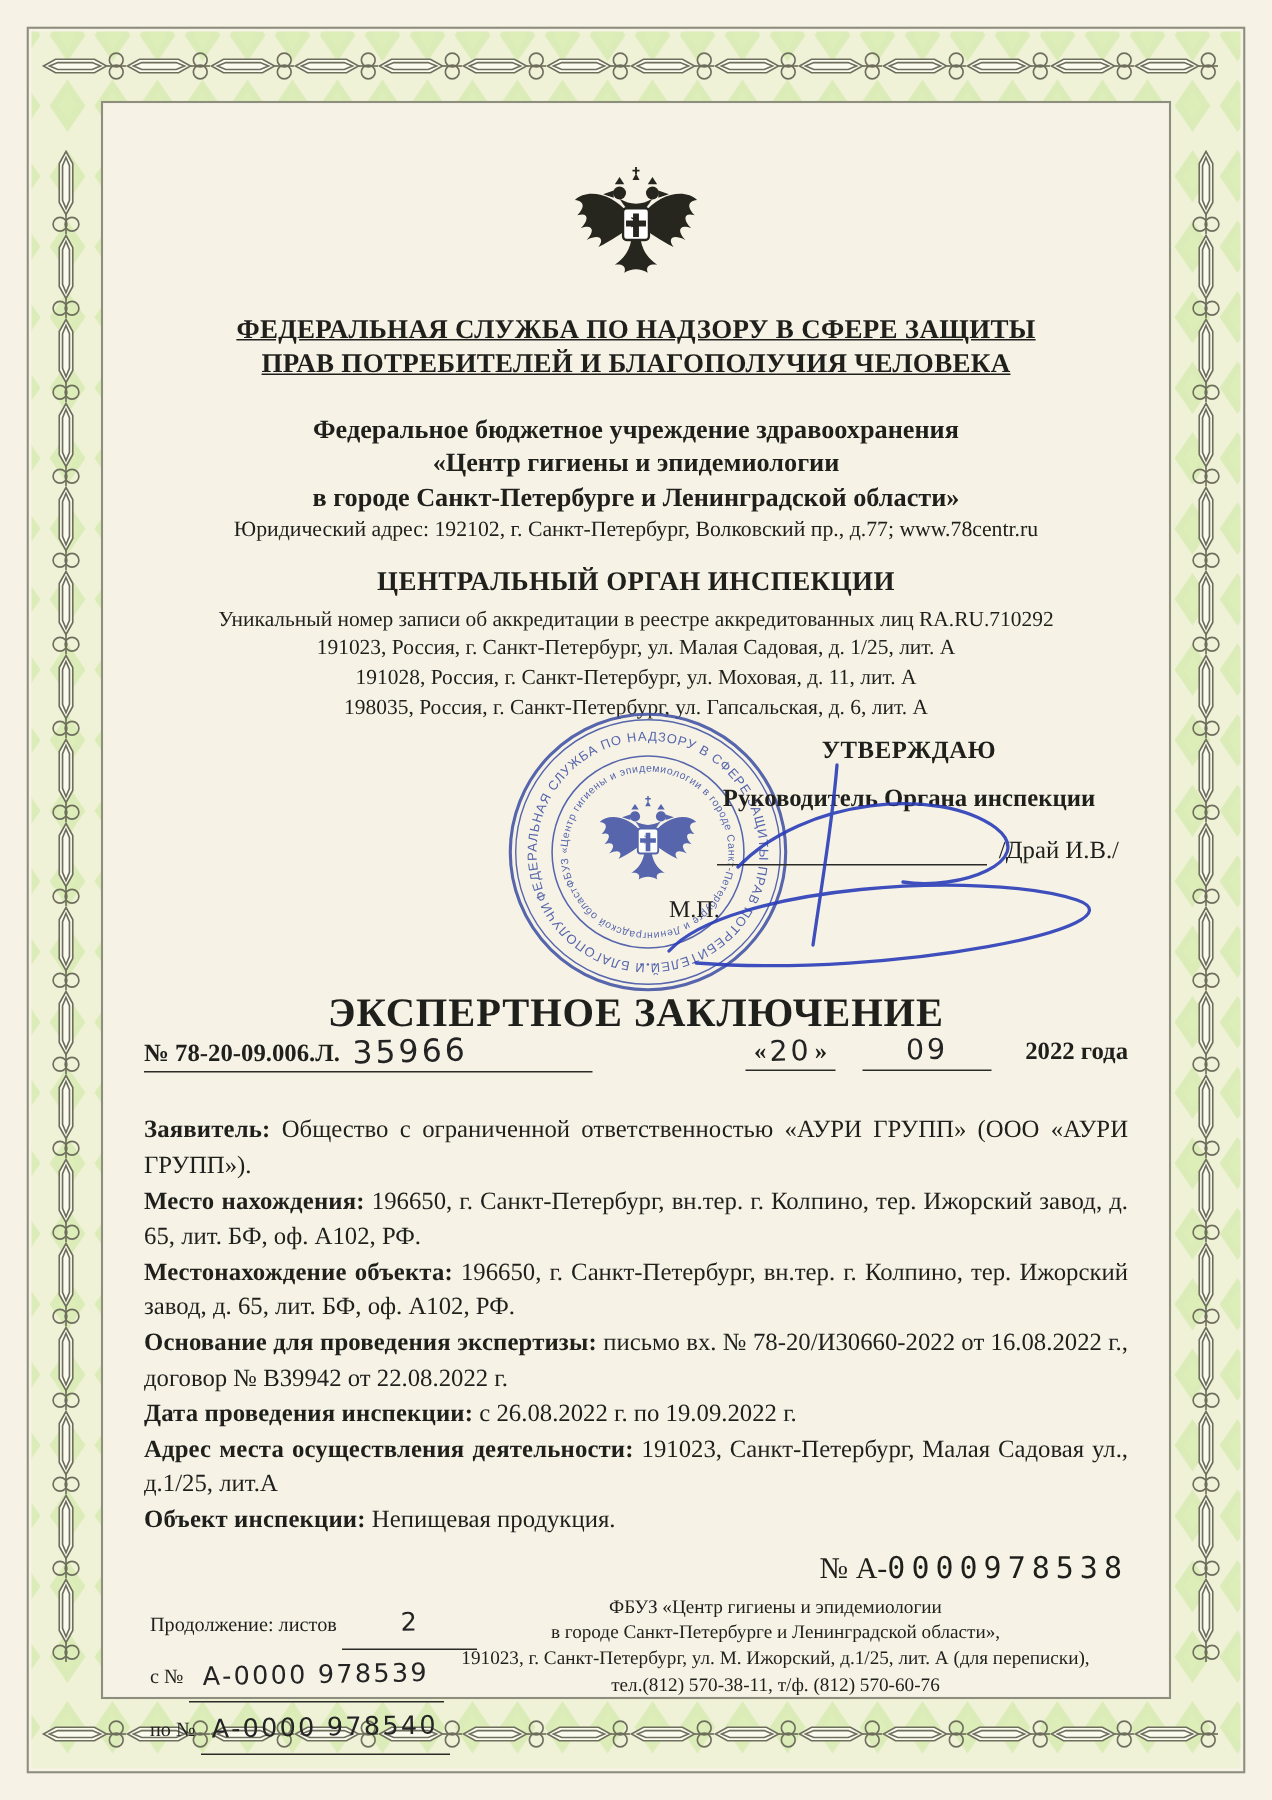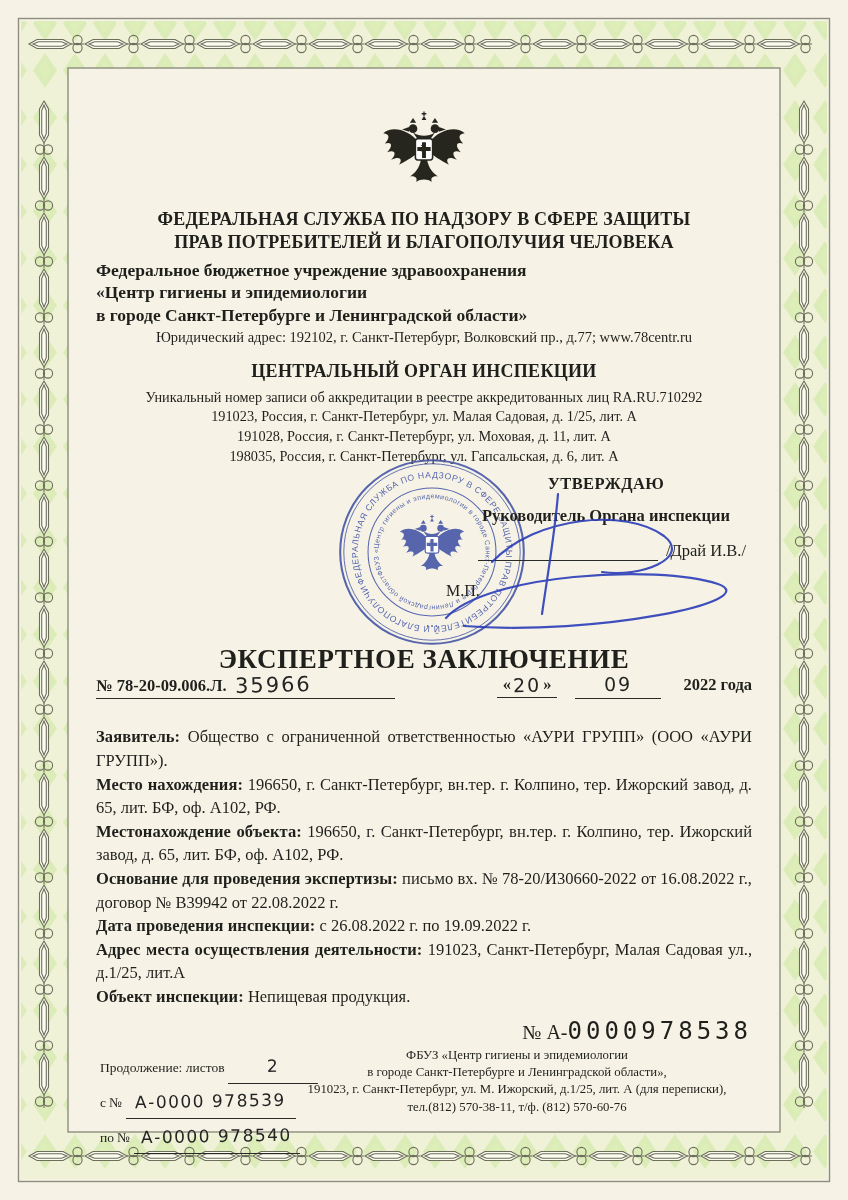--- a/index.html
+++ b/index.html
@@ -10,22 +10,22 @@
     color:#1f1f1c;
   }
   .sheet{position:absolute;inset:0;}
   #border-svg{position:absolute;inset:0;width:848px;height:1200px;}
   .content{
     position:absolute;left:70px;right:70px;top:70px;bottom:68px;
     padding:0 26px;
   }
   
   .emblem{display:block;margin:38px auto 0;width:94px;height:82px;color:#26261f;}
-  .agency{margin-top:18px;text-align:center;font-weight:bold;font-size:18px;line-height:1.3;letter-spacing:.2px;}
-  .orgname{margin-top:4px;text-align:left;font-weight:bold;font-size:17.5px;line-height:1.28;}
+  .agency{margin-top:18px;text-align:center;font-weight:bold;font-size:18px;line-height:1.3;letter-spacing:.2px;text-decoration:underline;}
+  .orgname{margin-top:20px;text-align:center;font-weight:bold;font-size:17.5px;line-height:1.28;}
   .legal{margin-top:3px;text-align:center;font-size:14.5px;}
   .coi-title{margin-top:15px;text-align:center;font-weight:bold;font-size:18px;letter-spacing:.3px;}
   .accred{margin-top:6px;text-align:center;font-size:14.3px;line-height:1.35;}
   .addr{text-align:center;font-size:14.3px;line-height:1.38;}
   
   .approval{position:relative;height:172px;margin-top:0;}
   .ap-title{position:absolute;left:360px;top:8px;width:300px;text-align:center;font-weight:bold;font-size:16.5px;letter-spacing:.4px;}
   .ap-pos{position:absolute;left:348px;top:40px;width:324px;text-align:center;font-weight:bold;font-size:16.5px;}
   .sig-row{position:absolute;left:382px;top:72px;width:268px;display:flex;align-items:flex-end;font-size:16.5px;}
   .sig-line{flex:1;border-bottom:1.4px solid #2a2a26;height:22px;}
@@ -47,21 +47,21 @@
   
   .fields{margin-top:26px;font-size:16.5px;line-height:1.43;}
   .fields p{margin:0;text-align:justify;text-align-last:left;}
   .fields b{letter-spacing:.1px;}
   
   .footer{position:relative;margin-top:10px;height:130px;}
   .cont-block{position:absolute;left:4px;top:30px;font-size:13.5px;width:260px;line-height:2.0;}
   .cont-block .u{border-bottom:1px solid #2a2a26;display:inline-block;text-align:center;}
   .hw-sm{font-size:17px;letter-spacing:1.5px;transform:rotate(-1deg);}
   .formnum{position:absolute;right:0;top:-2px;font-size:20px;white-space:nowrap;}
-  .formnum .digits{font-family:"DejaVu Sans Mono",monospace;font-size:24px;letter-spacing:4px;}
+  .formnum .digits{font-family:"DejaVu Sans Mono",monospace;font-size:20px;letter-spacing:4px;}
   .org-lines{position:absolute;right:0;top:28px;width:470px;text-align:center;font-size:12.8px;line-height:1.36;}
 </style>
 </head>
 <body>
 
 <div class="sheet">
 
   <svg id="border-svg" xmlns="http://www.w3.org/2000/svg">
     <defs>
       <pattern id="dia" width="30" height="47" patternUnits="userSpaceOnUse">

